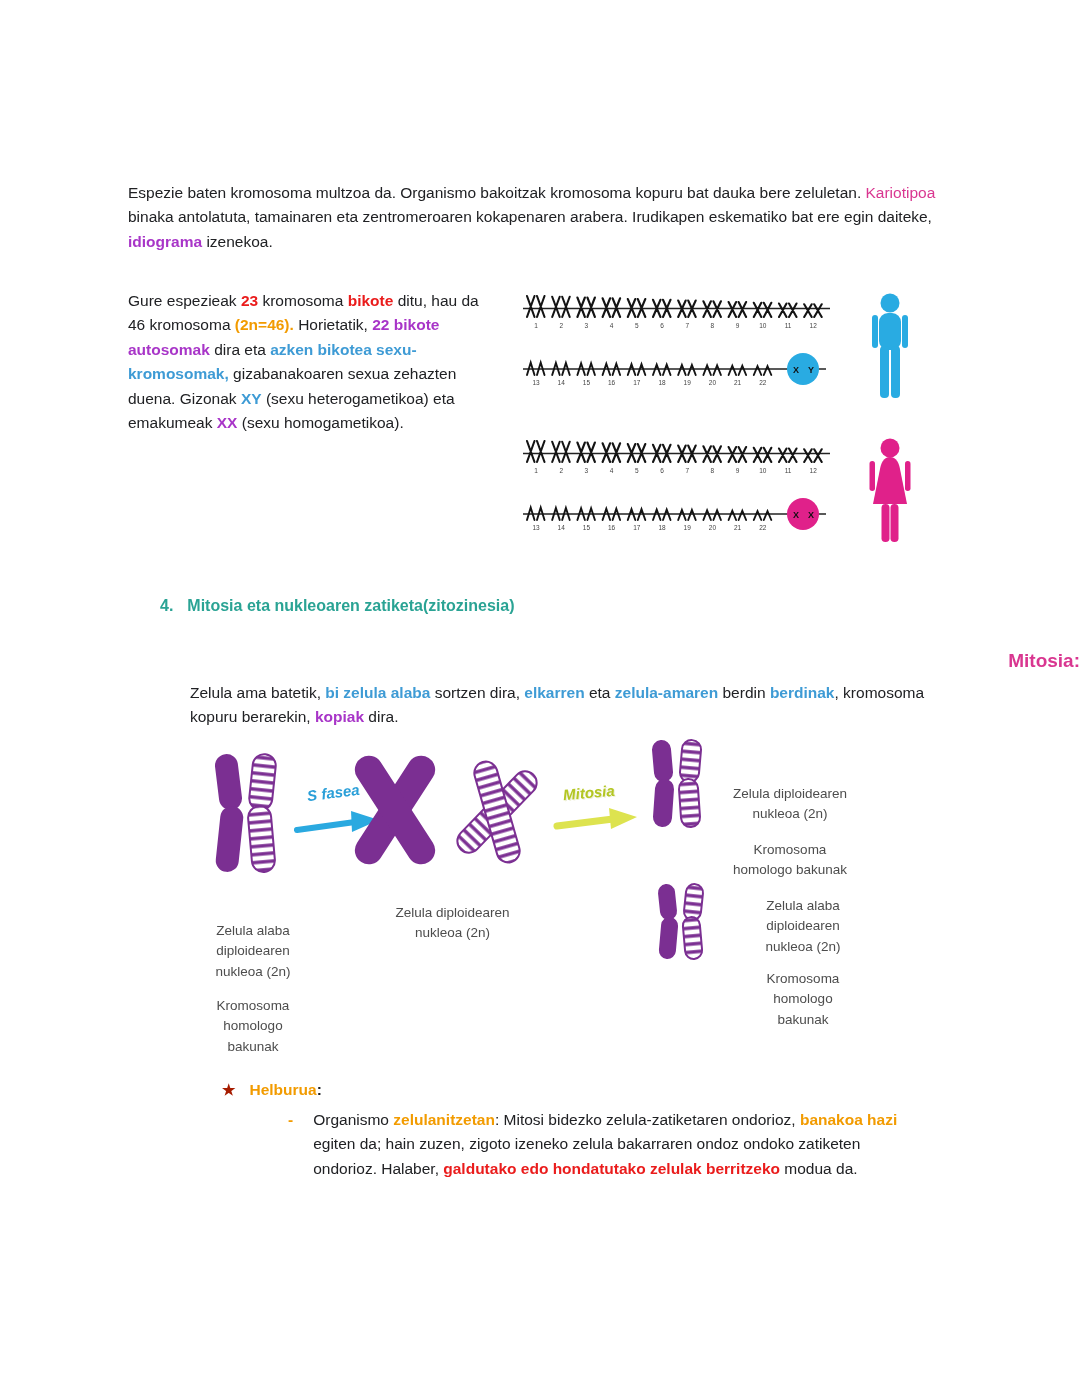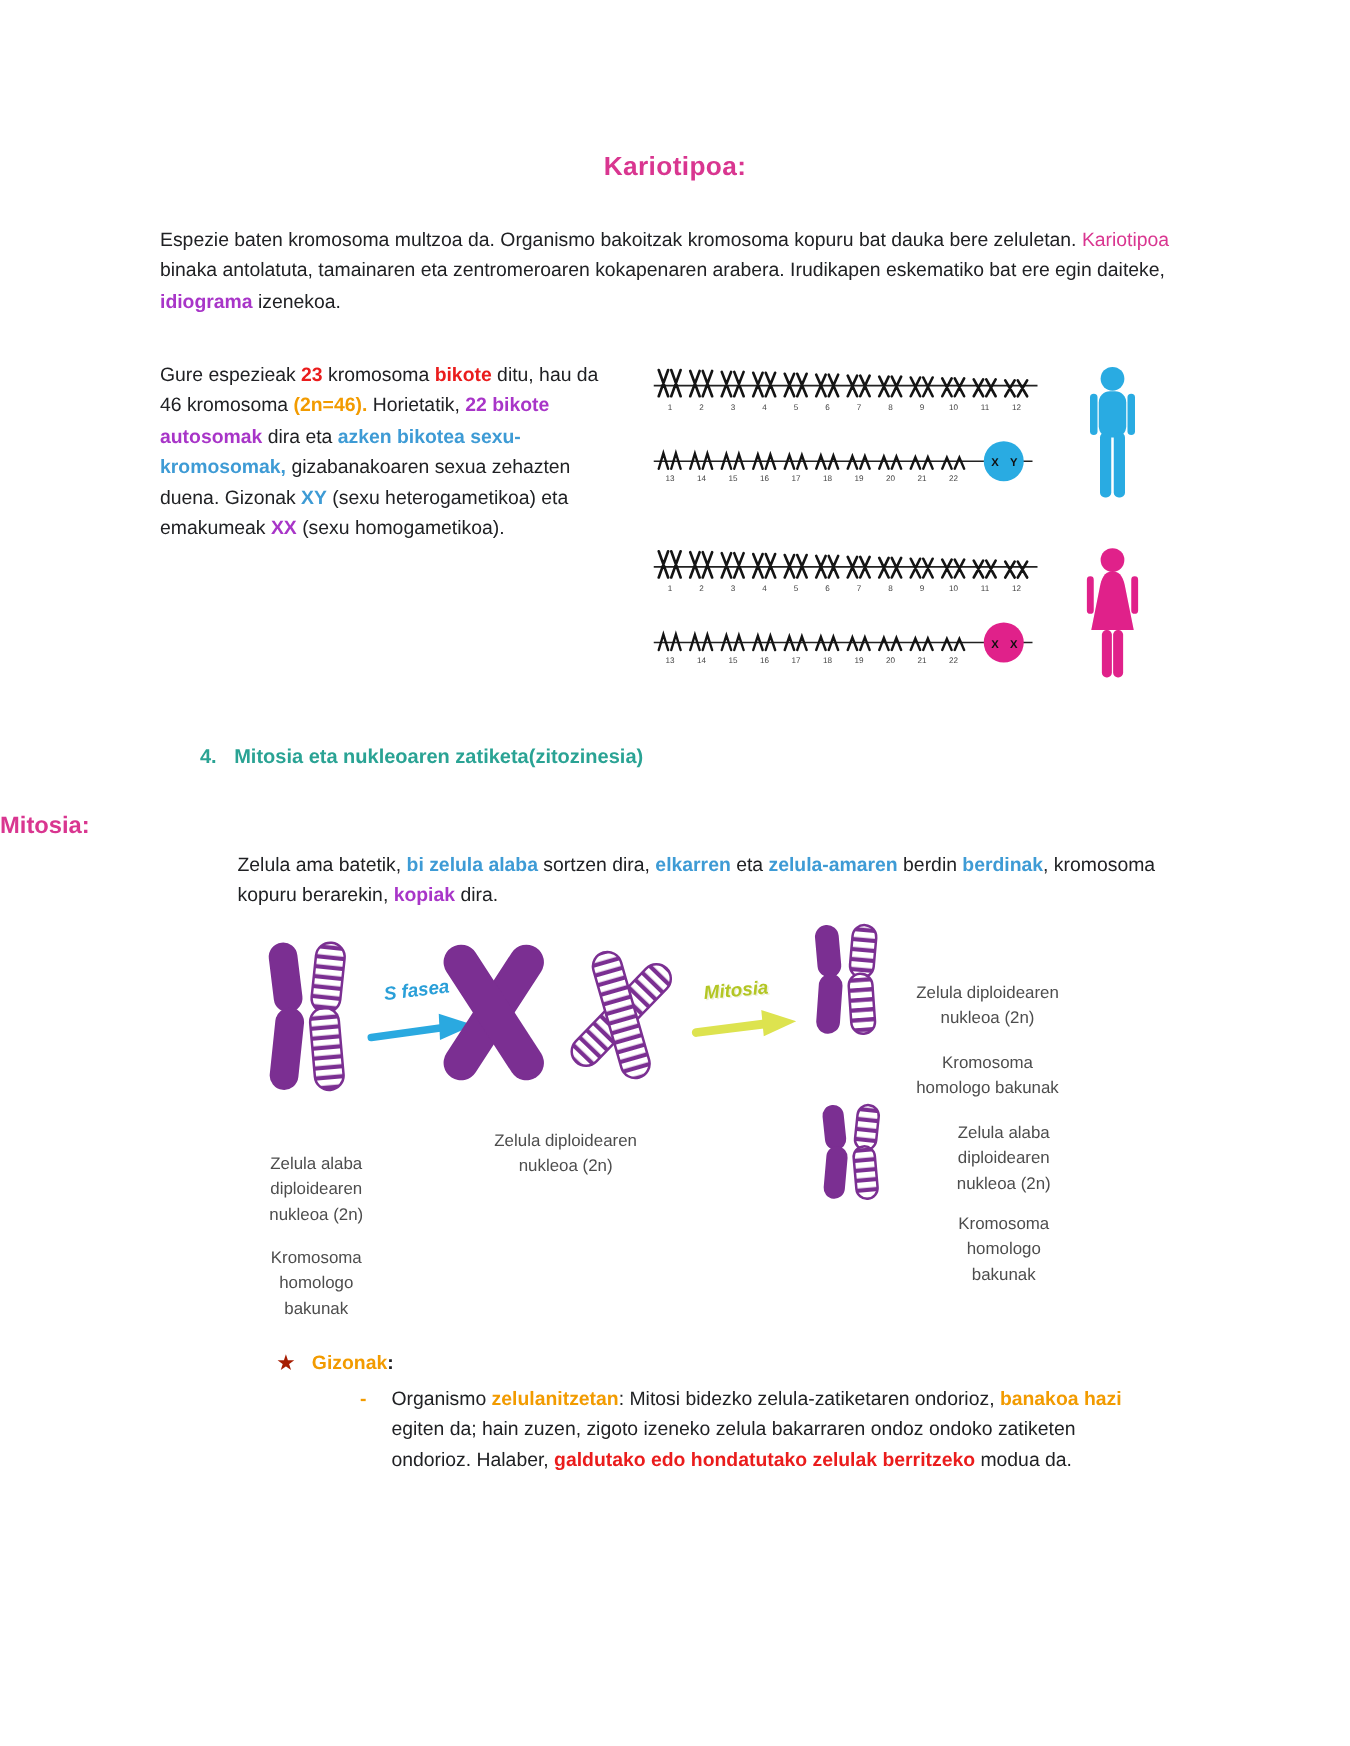--- a/index.html
+++ b/index.html
@@ -12,21 +12,21 @@
   .body-text { font-size:15.5px; line-height:1.58; color:#202124; }
 
   .seg-pink   { color:var(--pink);   font-weight:400; }
   .seg-purple { color:var(--purple); font-weight:700;text-align:right; }
   .seg-blue   { color:var(--blue);   font-weight:700; }
   .seg-red    { color:var(--red);    font-weight:700; }
   .seg-orange { color:var(--orange); font-weight:700; }
 
   .sec-head { display:flex; gap:14px; font-size:16px; font-weight:700; color:var(--teal); }
 
-  .mitosia-title { font-size:19px; font-weight:800; color:var(--pink); text-align:left; }
+  .mitosia-title { font-size:19px; font-weight:800; color:var(--pink); text-align:right; }
 
   .karyo svg text { font-family:"Liberation Sans", sans-serif; }
   .knums text { font-size:6.5px; fill:#444; text-anchor:middle; }
   .ksex { font-size:9px; font-weight:bold; fill:#101010; text-anchor:middle; }
 
   .diagram { position:absolute; }
   .chromo-solid rect { fill:var(--chromo); }
   .chromo-striped rect { fill:url(#hst); stroke:var(--chromo); stroke-width:2; }
   .chromo-fill { fill:var(--chromo); }
 
@@ -41,21 +41,20 @@
   .helburua-colon { color:#202124; }
 
   .bullet-row { display:flex; gap:20px; align-items:flex-start; }
   .bullet-dash { color:var(--orange); font-weight:700; font-size:15.5px; line-height:1.58; }
 </style>
 </head>
 <body>
 
 <div class="page">
 
-  <div class="abs title" style="left:0;top:122px;width:100%;">Kariotipoa:</div>
 
   <div class="abs body-text" style="left:128px;top:181px;width:808px;"><span>Espezie baten kromosoma multzoa da. Organismo bakoitzak kromosoma kopuru bat dauka bere zeluletan. </span><span class="seg-pink">Kariotipoa</span><span> binaka antolatuta, tamainaren eta zentromeroaren kokapenaren arabera. Irudikapen eskematiko bat ere egin daiteke, </span><span class="seg-purple">idiograma</span><span> izenekoa.</span></div>
 
   <div class="abs body-text" style="left:128px;top:289px;width:356px;"><span>Gure espezieak </span><span class="seg-red">23</span><span> kromosoma </span><span class="seg-red">bikote</span><span> ditu, hau da 46 kromosoma </span><span class="seg-orange">(2n=46).</span><span> Horietatik, </span><span class="seg-purple">22 bikote autosomak</span><span> dira eta </span><span class="seg-blue">azken bikotea sexu-kromosomak,</span><span> gizabanakoaren sexua zehazten duena. Gizonak </span><span class="seg-blue">XY</span><span> (sexu heterogametikoa) eta emakumeak </span><span class="seg-purple">XX</span><span> (sexu homogametikoa).</span></div>
 
   <div class="abs karyo" style="left:520px;top:283px;width:410px;height:135px;"><svg viewBox="0 0 410 135" width="410" height="135">
         <line x1="3" y1="25.5" x2="310" y2="25.5" stroke="#222" stroke-width="1.3"></line>
         <line x1="3" y1="86" x2="306" y2="86" stroke="#222" stroke-width="1.3"></line>
         <path d="M7 13L14.5 34M14.5 13L7 34M17 13L24.5 34M24.5 13L17 34M32.2 13.75L39.7 34M39.7 13.75L32.2 34M42.2 13.75L49.7 34M49.7 13.75L42.2 34M57.400000000000006 14.5L64.9 34M64.9 14.5L57.400000000000006 34M67.4 14.5L74.9 34M74.9 14.5L67.4 34M82.6 15.25L90.1 34M90.1 15.25L82.6 34M92.6 15.25L100.1 34M100.1 15.25L92.6 34M107.8 16L115.3 34M115.3 16L107.8 34M117.8 16L125.3 34M125.3 16L117.8 34M133 16.75L140.5 34M140.5 16.75L133 34M143 16.75L150.5 34M150.5 16.75L143 34M158.2 17.5L165.7 34M165.7 17.5L158.2 34M168.2 17.5L175.7 34M175.7 17.5L168.2 34M183.4 18.25L190.9 34M190.9 18.25L183.4 34M193.4 18.25L200.9 34M200.9 18.25L193.4 34M208.6 19L216.1 34M216.1 19L208.6 34M218.6 19L226.1 34M226.1 19L218.6 34M233.79999999999998 19.75L241.29999999999998 34M241.29999999999998 19.75L233.79999999999998 34M243.79999999999998 19.75L251.29999999999998 34M251.29999999999998 19.75L243.79999999999998 34M259 20.5L266.5 34M266.5 20.5L259 34M269 20.5L276.5 34M276.5 20.5L269 34M284.2 21.25L291.7 34M291.7 21.25L284.2 34M294.2 21.25L301.7 34M301.7 21.25L294.2 34" stroke="#141414" stroke-width="2.1" fill="none" stroke-linecap="round"></path>
         <path d="M7 92L10.7 79.5L14.5 92M17 92L20.7 79.5L24.5 92M32.2 92L35.900000000000006 79.9L39.7 92M42.2 92L45.900000000000006 79.9L49.7 92M57.400000000000006 92L61.10000000000001 80.3L64.9 92M67.4 92L71.10000000000001 80.3L74.9 92M82.6 92L86.3 80.7L90.1 92M92.6 92L96.3 80.7L100.1 92M107.8 92L111.5 81.1L115.3 92M117.8 92L121.5 81.1L125.3 92M133 92L136.7 81.5L140.5 92M143 92L146.7 81.5L150.5 92M158.2 92L161.89999999999998 81.9L165.7 92M168.2 92L171.89999999999998 81.9L175.7 92M183.4 92L187.1 82.3L190.9 92M193.4 92L197.1 82.3L200.9 92M208.6 92L212.29999999999998 82.7L216.1 92M218.6 92L222.29999999999998 82.7L226.1 92M233.79999999999998 92L237.49999999999997 83.1L241.29999999999998 92M243.79999999999998 92L247.49999999999997 83.1L251.29999999999998 92" stroke="#141414" stroke-width="1.9" fill="none" stroke-linecap="round"></path>
@@ -221,21 +220,21 @@
 diploidearen
 nukleoa (2n)</div>
     <div class="dlabel" style="left:548px;top:213px;width:140px;">Kromosoma
 homologo
 bakunak</div>
   </div>
 
   <div class="abs helburua-row" style="left:222px;top:1081px;">
     <span class="helburua-star">★</span>
     <span>
-      <span class="helburua-label">Gizonak</span><span class="helburua-colon">:</span>
+      <span class="helburua-label">Helburua</span><span class="helburua-colon">:</span>
     </span>
   </div>
 
   <div class="abs bullet-row" style="left:288px;top:1108px;width:660px;">
     <span class="bullet-dash">-</span>
     <div class="body-text" style="width:615px;"><span>Organismo </span><span class="seg-orange">zelulanitzetan</span><span>: Mitosi bidezko zelula-zatiketaren ondorioz, </span><span class="seg-orange">banakoa hazi</span><span> egiten da; hain zuzen, zigoto izeneko zelula bakarraren ondoz ondoko zatiketen ondorioz. Halaber, </span><span class="seg-red">galdutako edo hondatutako zelulak berritzeko</span><span> modua da.</span></div>
   </div>
 
 </div>
 

